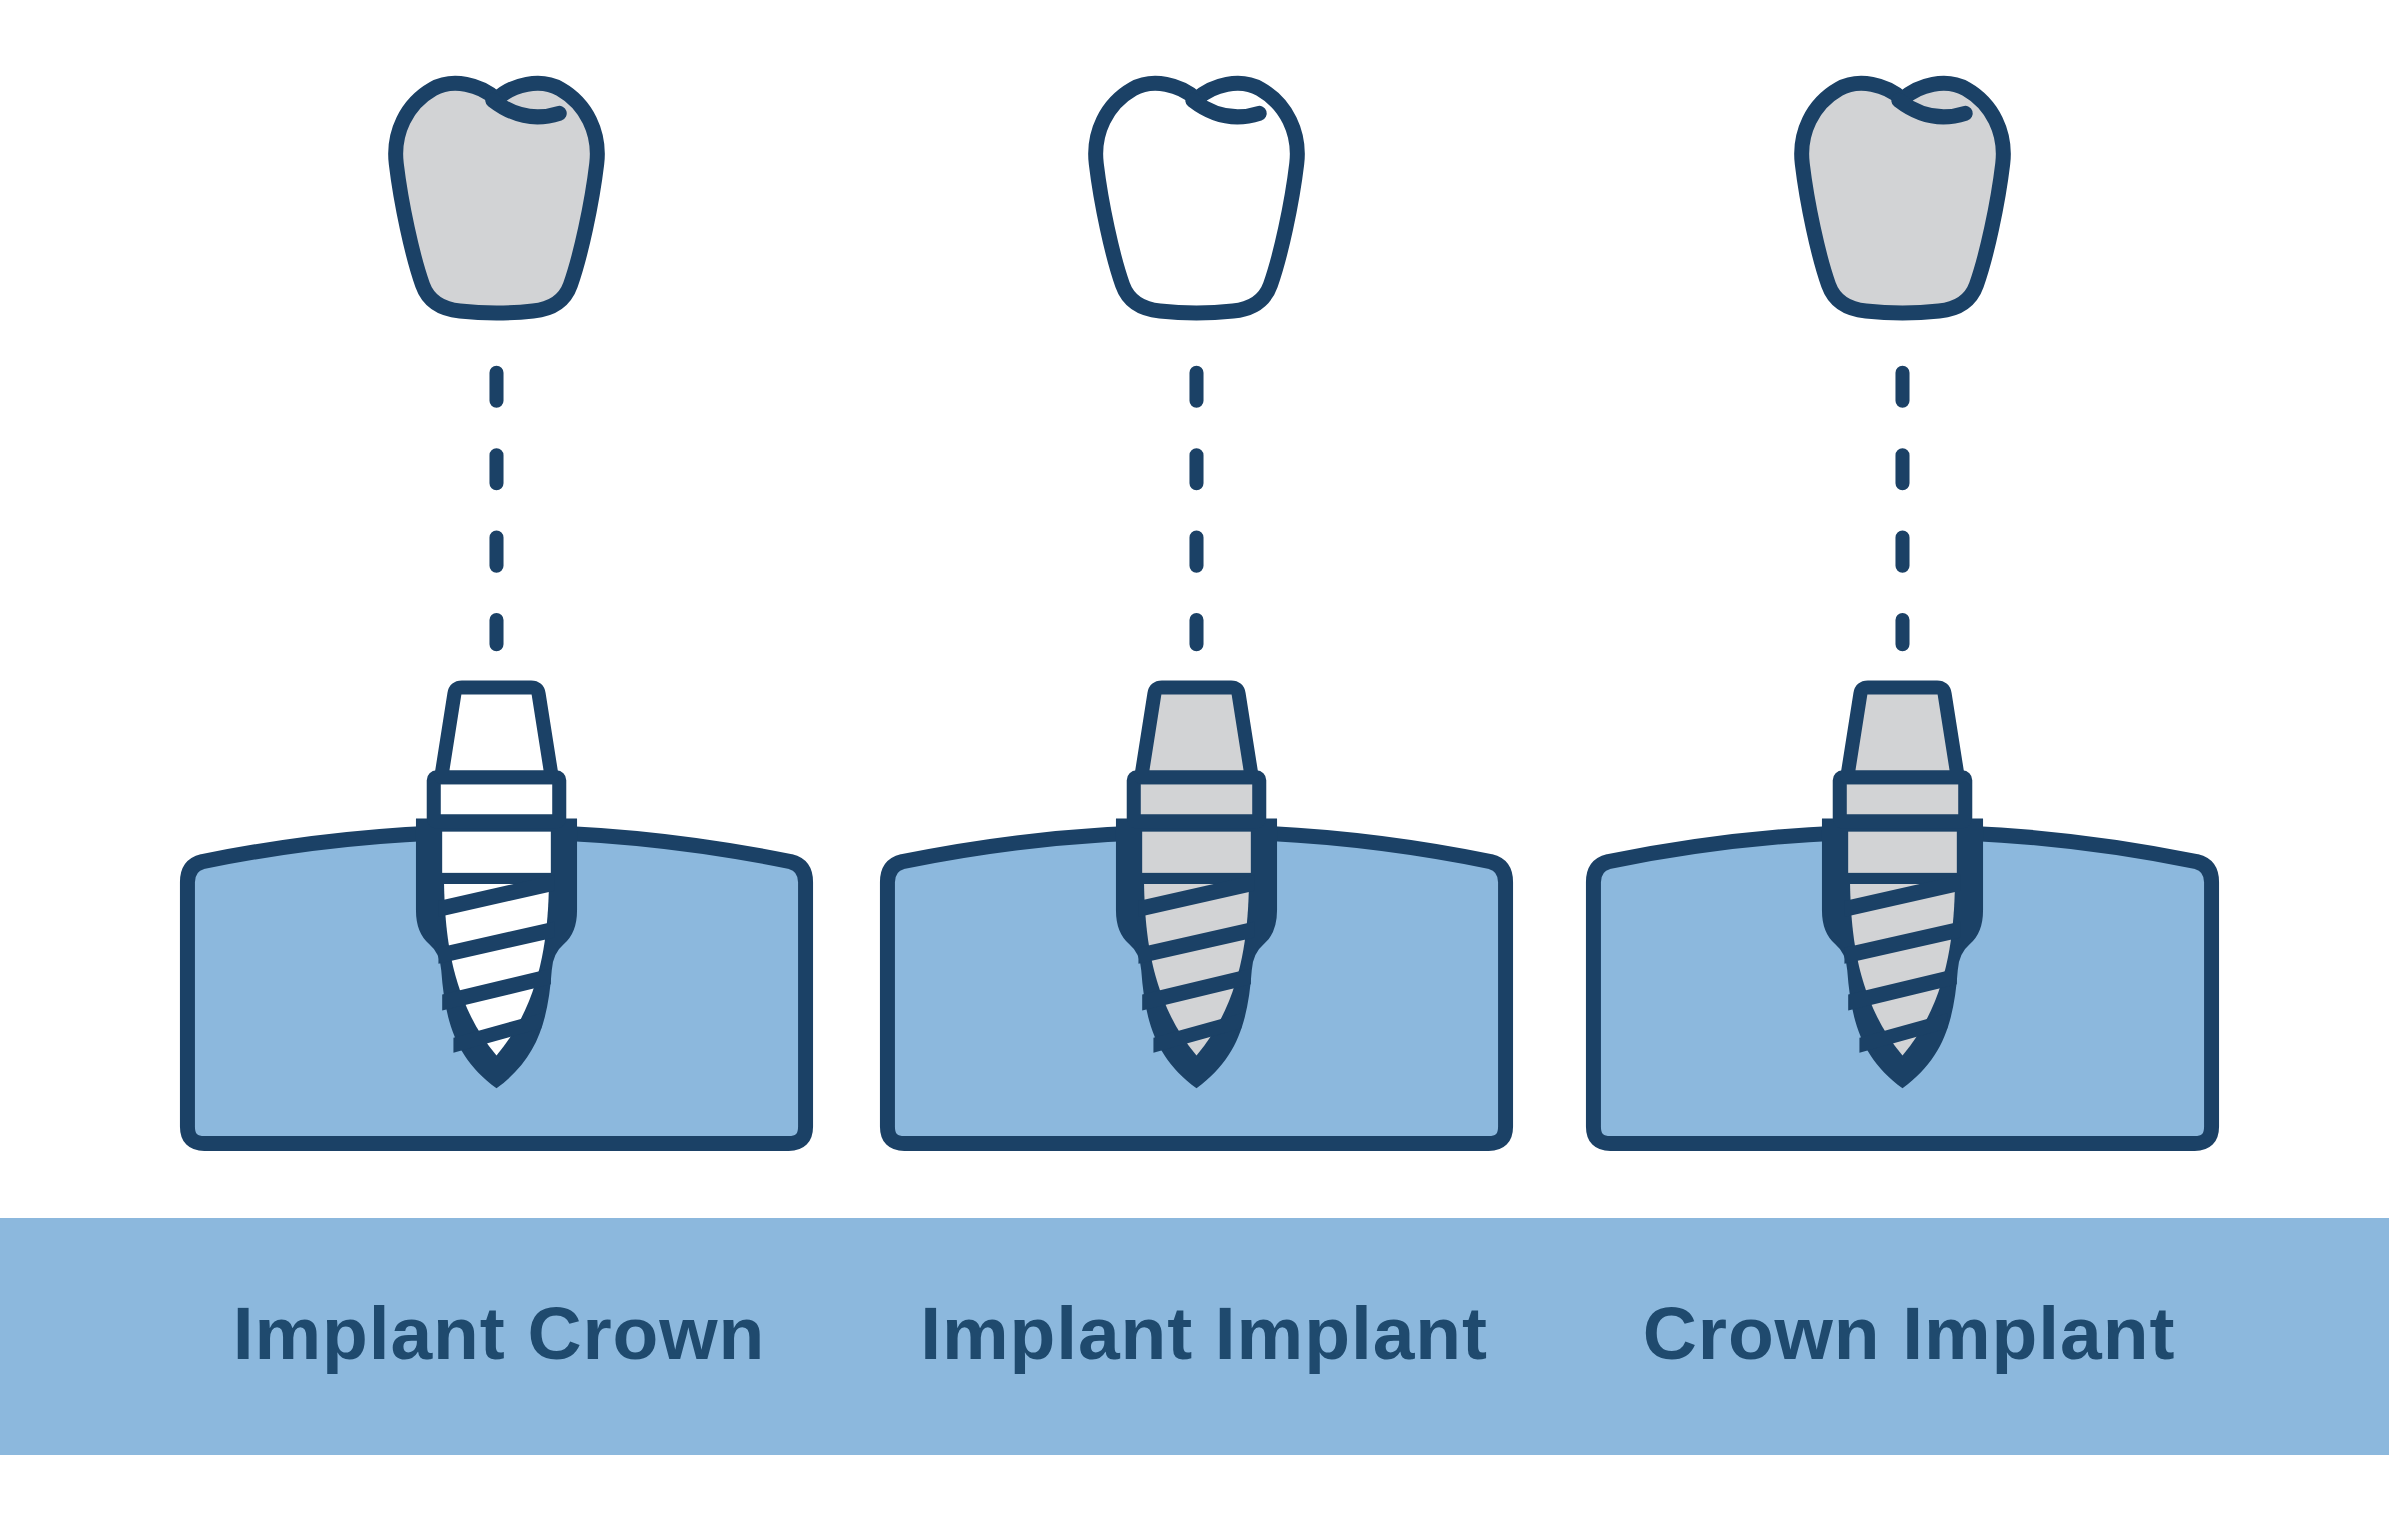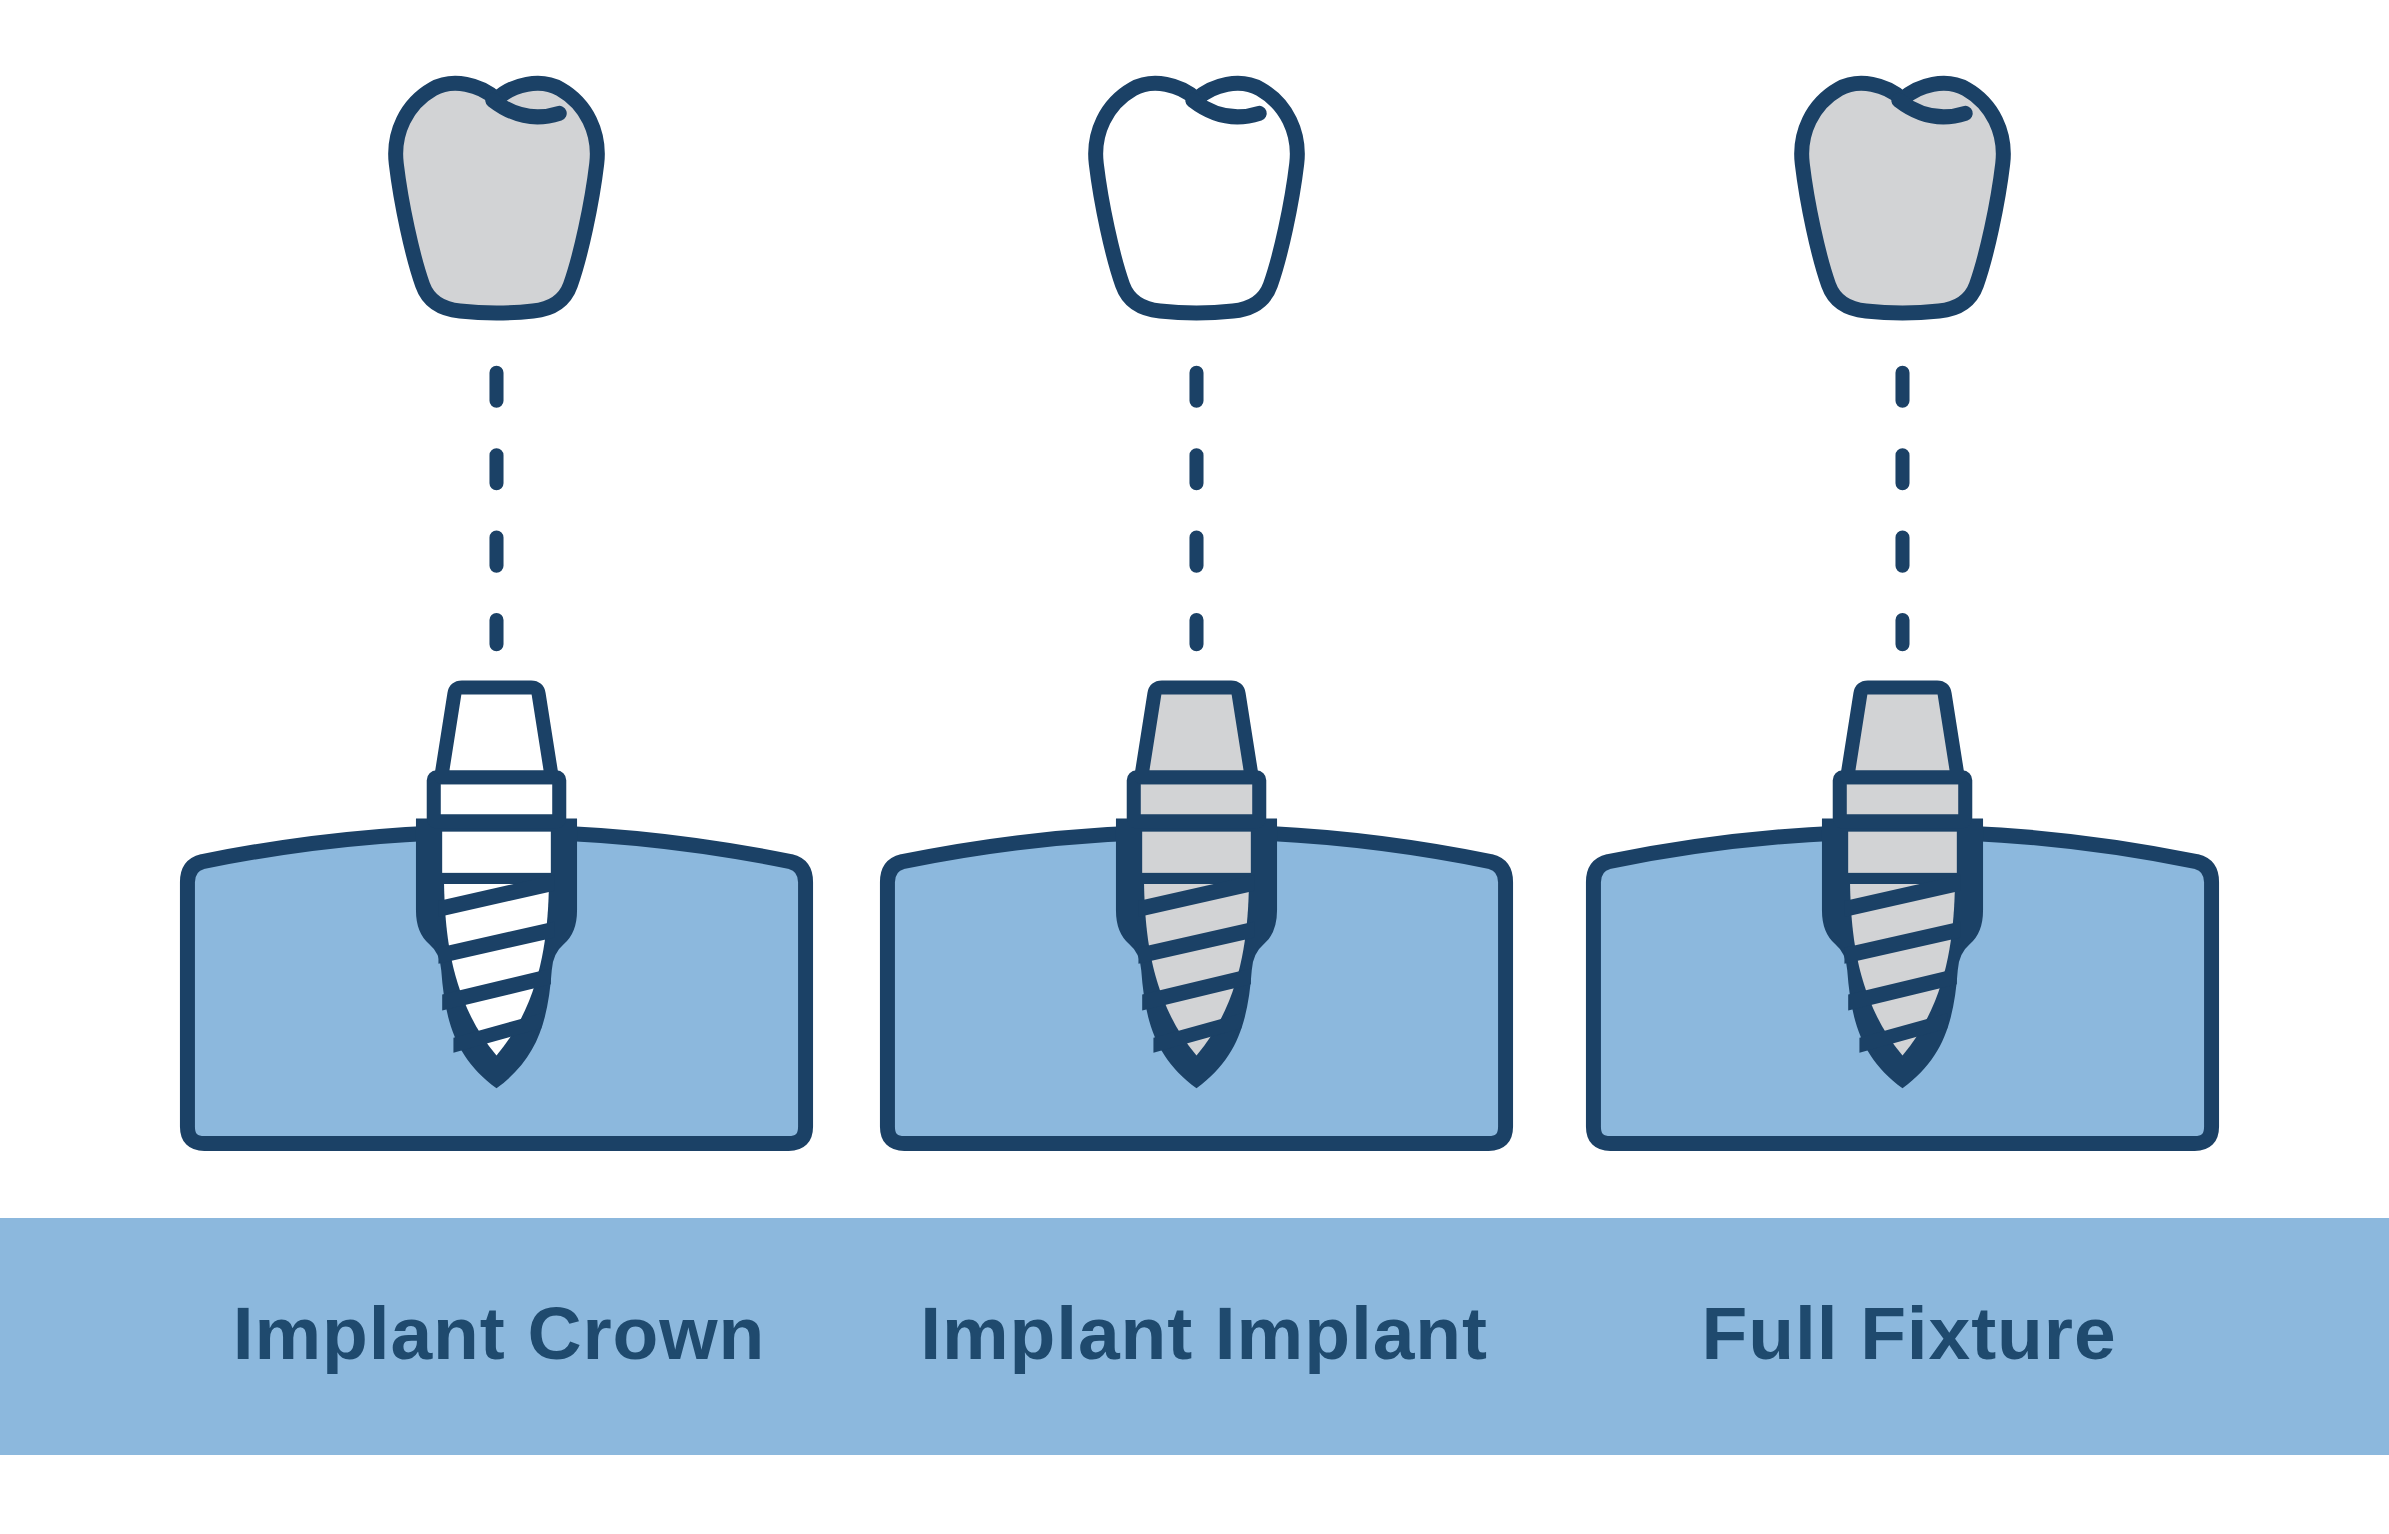--- a/index.html
+++ b/index.html
@@ -226,17 +226,17 @@
          Q 332 734 339 734
          L 413 734
          Q 420 734 421 741
          L 435 830 Z"></path>
   </svg>
 </div>
 
   <div class="banner">
     <div class="banner-label" data-column="0">Implant Crown</div>
     <div class="banner-label" data-column="1">Implant Implant</div>
-    <div class="banner-label" data-column="2">Full Fixture</div>
+    <div class="banner-label" data-column="2">Crown Implant</div>
   </div>
 
 </div>
 
 
 </body></html>

